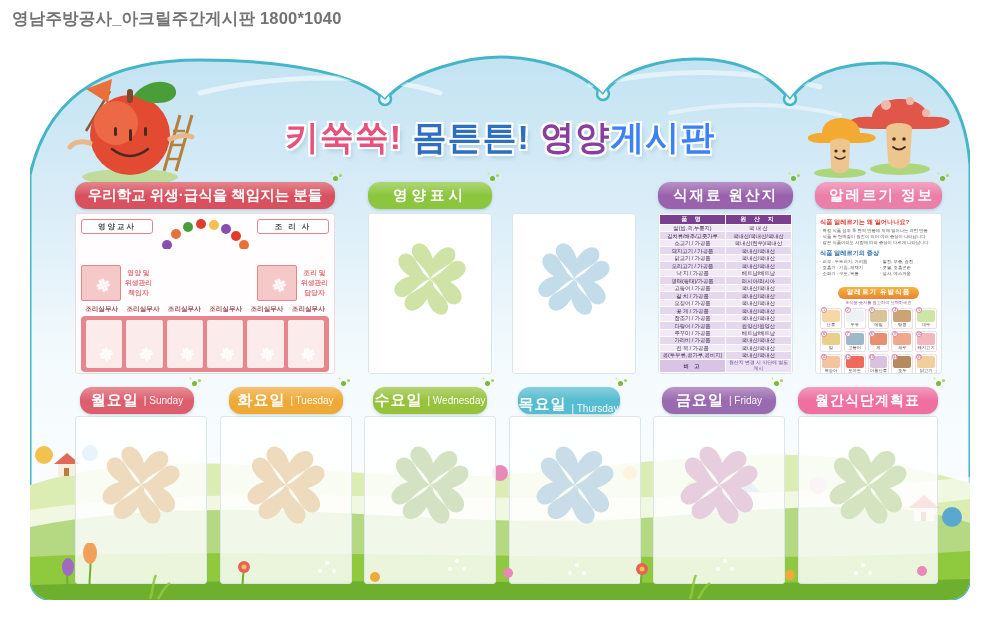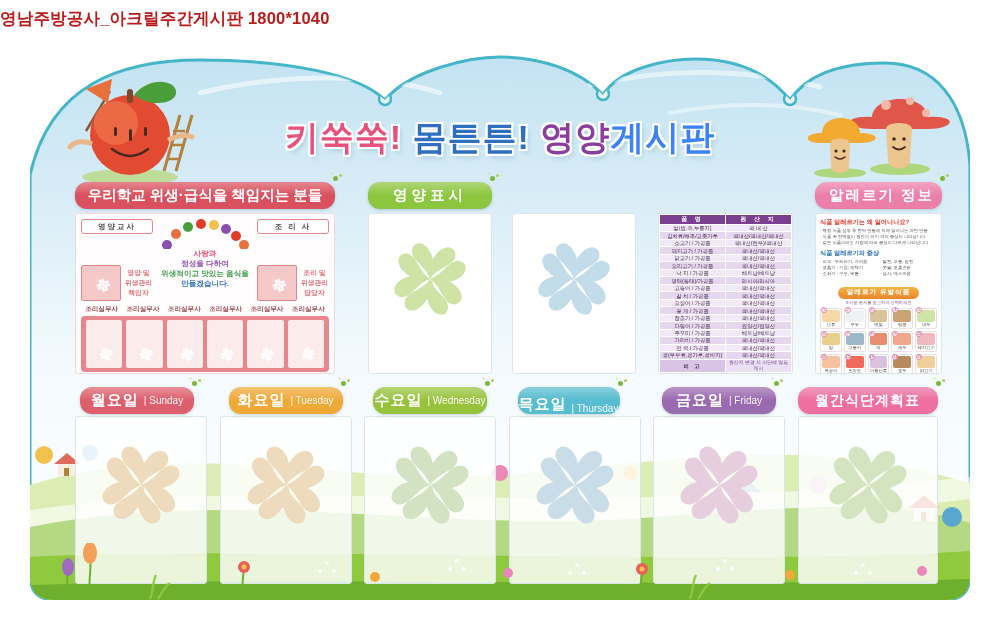--- a/index.html
+++ b/index.html
@@ -1,18 +1,18 @@
 <!DOCTYPE html>
 <html><head>
 <meta charset="utf-8">
 <style>
   html,body{margin:0;padding:0;background:#fff;}
   *{box-sizing:border-box;font-family:"Liberation Sans","DejaVu Sans",sans-serif;}
   #stage{position:relative;width:1000px;height:619px;background:#fff;overflow:hidden;}
-  #page-label{position:absolute;left:0;top:8px;font-size:16.5px;font-weight:800;color:#b91c1c;letter-spacing:.2px;}
+  #page-label{position:absolute;left:12px;top:8px;font-size:16.5px;font-weight:800;color:#737373;letter-spacing:.2px;}
   #board{position:absolute;left:30px;top:55px;width:940px;height:545px;}
   #board-bg{position:absolute;left:0;top:0;width:940px;height:545px;z-index:0;}
   #fg-flowers{position:absolute;left:0;top:488px;width:940px;height:57px;z-index:3;pointer-events:none;}
   #apple-char,#mushroom-char{position:absolute;z-index:2;}
   #apple-char{left:22px;top:18px;width:160px;height:115px;}
   #mushroom-char{left:778px;top:22px;width:150px;height:105px;}
   
   #board-title{position:absolute;left:0;top:60px;width:100%;text-align:center;z-index:2;font-weight:800;font-size:34px;letter-spacing:1px;}
   #board-title span{text-shadow:-2px 0 #fff,2px 0 #fff,0 -2px #fff,0 2px #fff,-2px -2px #fff,2px 2px #fff,-2px 2px #fff,2px -2px #fff,3px 4px 4px rgba(60,120,150,.25);}
   
@@ -214,26 +214,20 @@
               <circle cx="10" cy="26" r="5" fill="#8a4fae"></circle>
                 <circle cx="19" cy="15" r="5" fill="#e8703a"></circle>
               <circle cx="31" cy="8" r="5" fill="#4a9e3a"></circle>
                 <circle cx="44" cy="5" r="5" fill="#e03c2c"></circle>
               <circle cx="57" cy="6" r="5" fill="#f2c24e"></circle>
                 <circle cx="69" cy="10" r="5" fill="#8a4fae"></circle>
               <circle cx="79" cy="17" r="5" fill="#e03c2c"></circle>
                 <circle cx="87" cy="26" r="5" fill="#e8703a"></circle>
             </g>
           </svg>
-          <div class="staff-msg" id="staff-message">
-              <div style="color: rgb(232, 81, 126);">사랑과</div>
-              <div style="color: rgb(138, 79, 174);">정성을 다하여</div>
-              <div style="color: rgb(63, 158, 79);">위생적이고 맛있는 음식을</div>
-              <div style="color: rgb(58, 118, 194);">만들겠습니다.</div>
-            </div>
         </div>
         <div class="staff-card">
           <div class="card-title">조 리 사</div>
           <div class="card-body">
             <div class="photo-slot">
                 <span style="position:absolute;left:50%;bottom:4px;transform:translateX(-50%) rotate(12deg)">
                   <svg viewBox="0 0 100 100" style="width:14px;height:14px;color:#fff">
                     <use href="#cloverShape"></use>
                   </svg>
                 </span>
@@ -309,20 +303,24 @@
           <use href="#cloverShape"></use>
         </svg>
     </div>
 
     <div class="panel" style="left:482px;top:158px;width:124px;height:161px;">
       <svg class="clover" width="78" height="78" viewBox="0 0 100 100" style="color: rgb(195, 220, 234);">
           <use href="#cloverShape"></use>
         </svg>
     </div>
 
+    <div class="banner" style="left: 628px; top: 127px; width: 135px; letter-spacing: 2px; background-color: rgb(154, 98, 173);">
+      <span>식재료 원산지</span>
+        <span class="sprig"></span>
+    </div>
     <div class="panel" style="left:628px;top:158px;width:135px;height:161px;">
       <table id="origin-table">
           <thead>
             <tr>
               <th>품 명</th>
               <th>원 산 지</th>
             </tr>
           </thead>
           <tbody>
             <tr>

